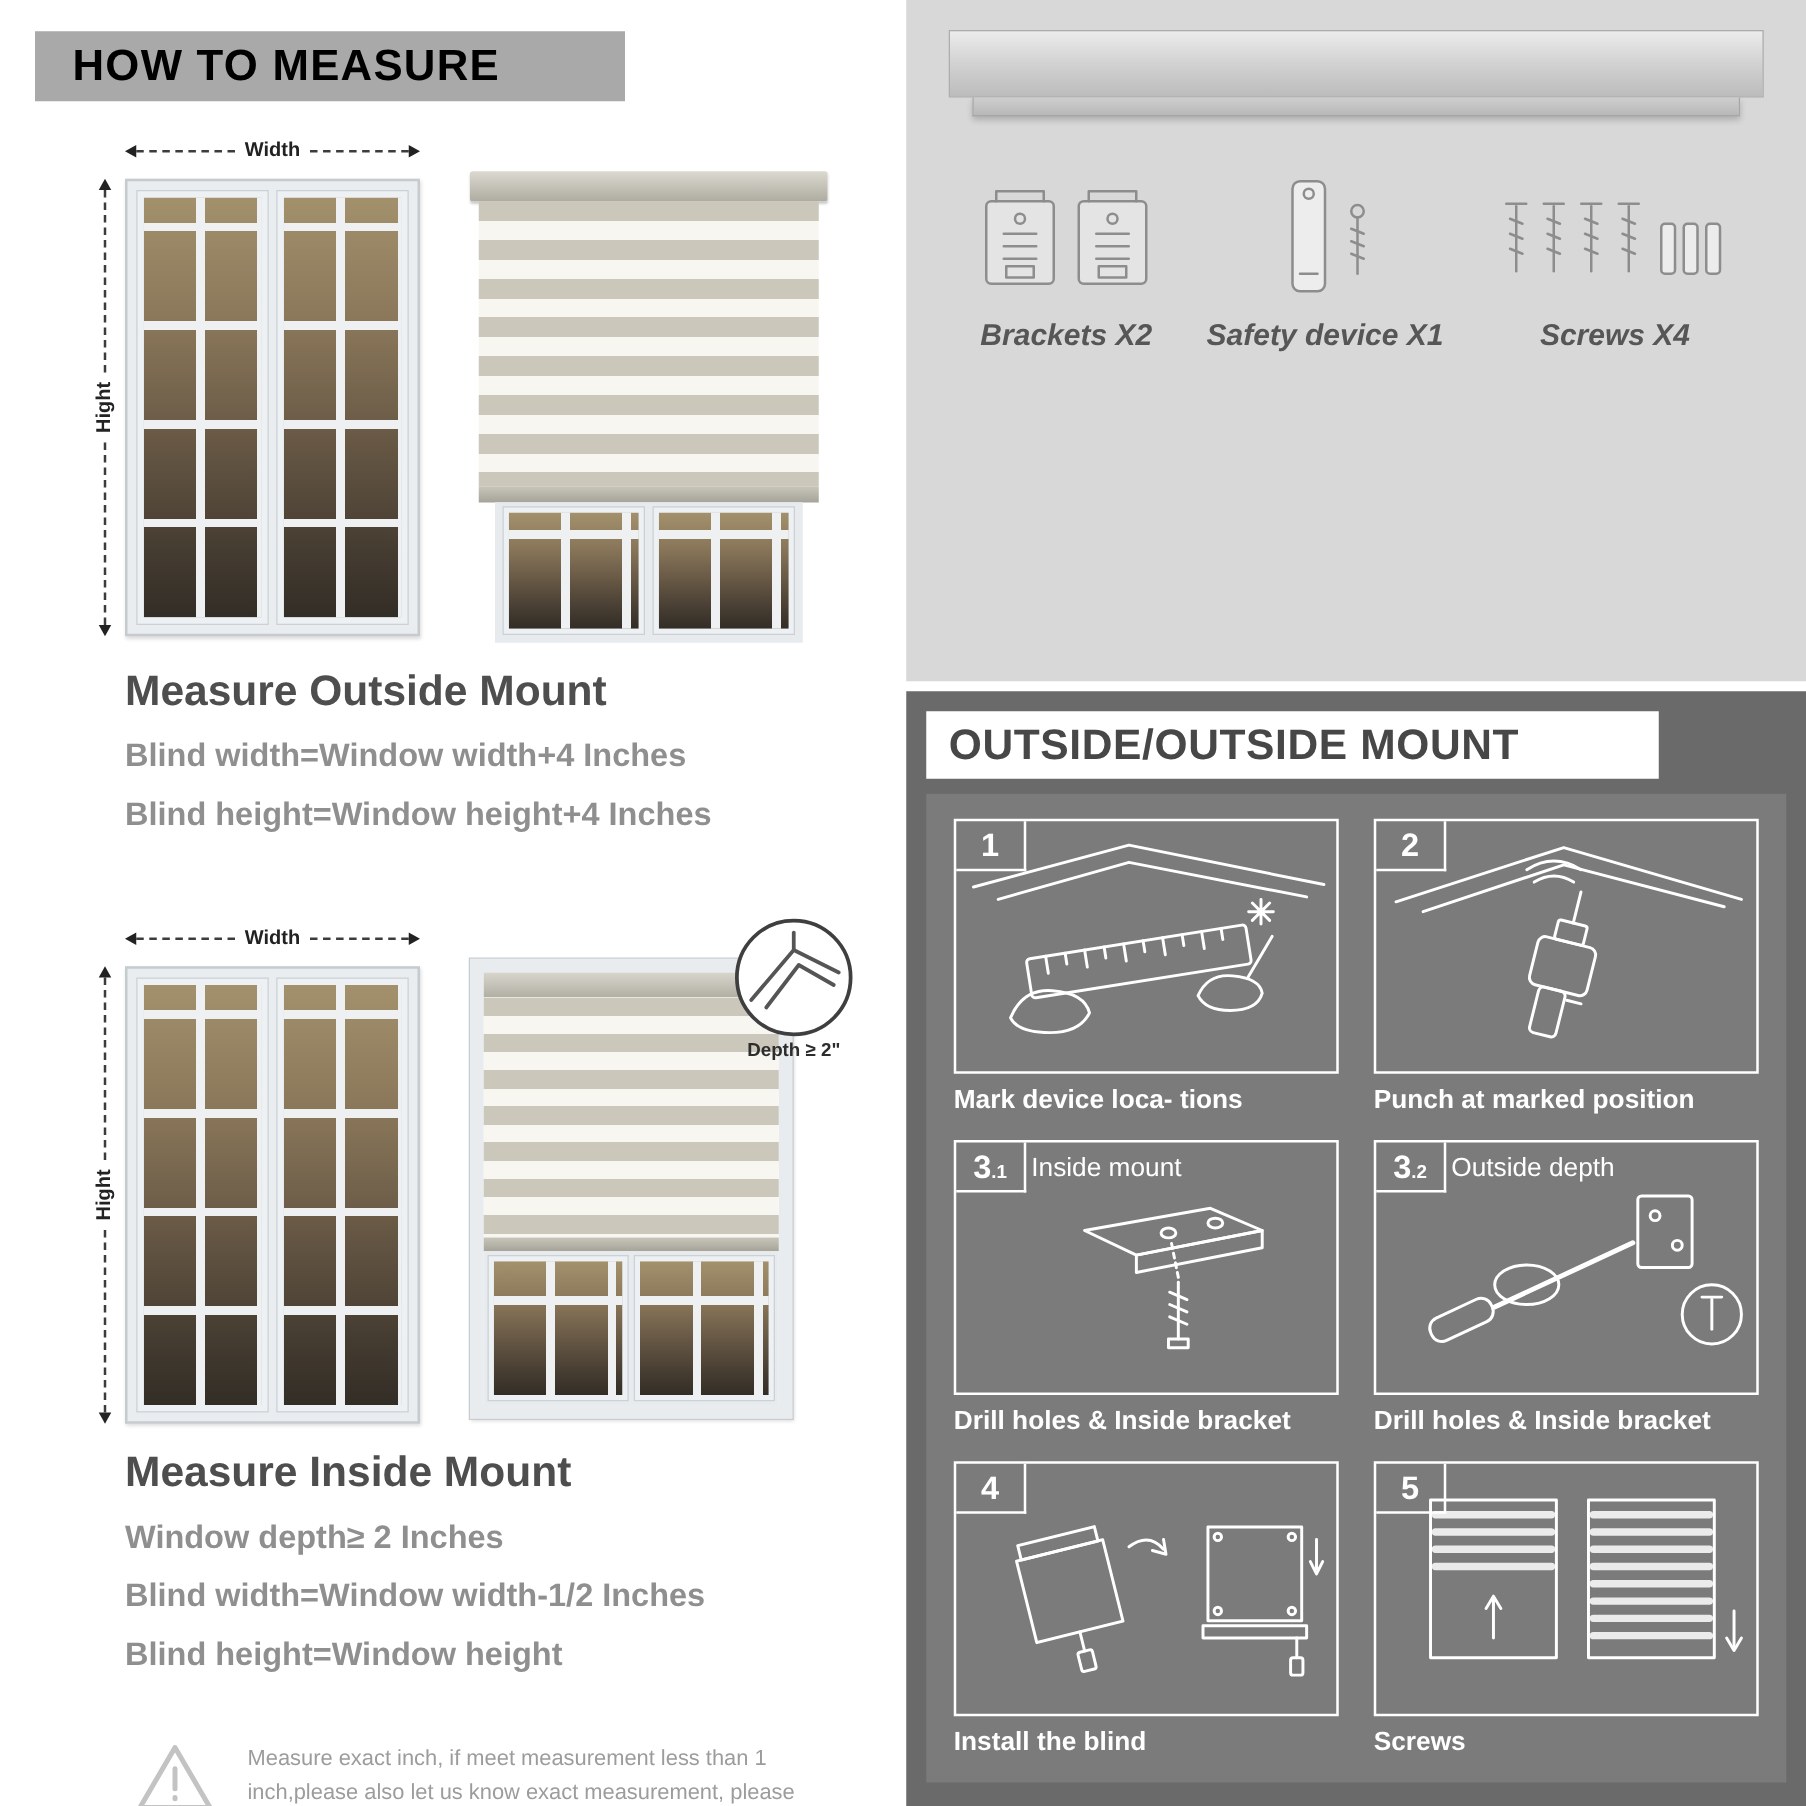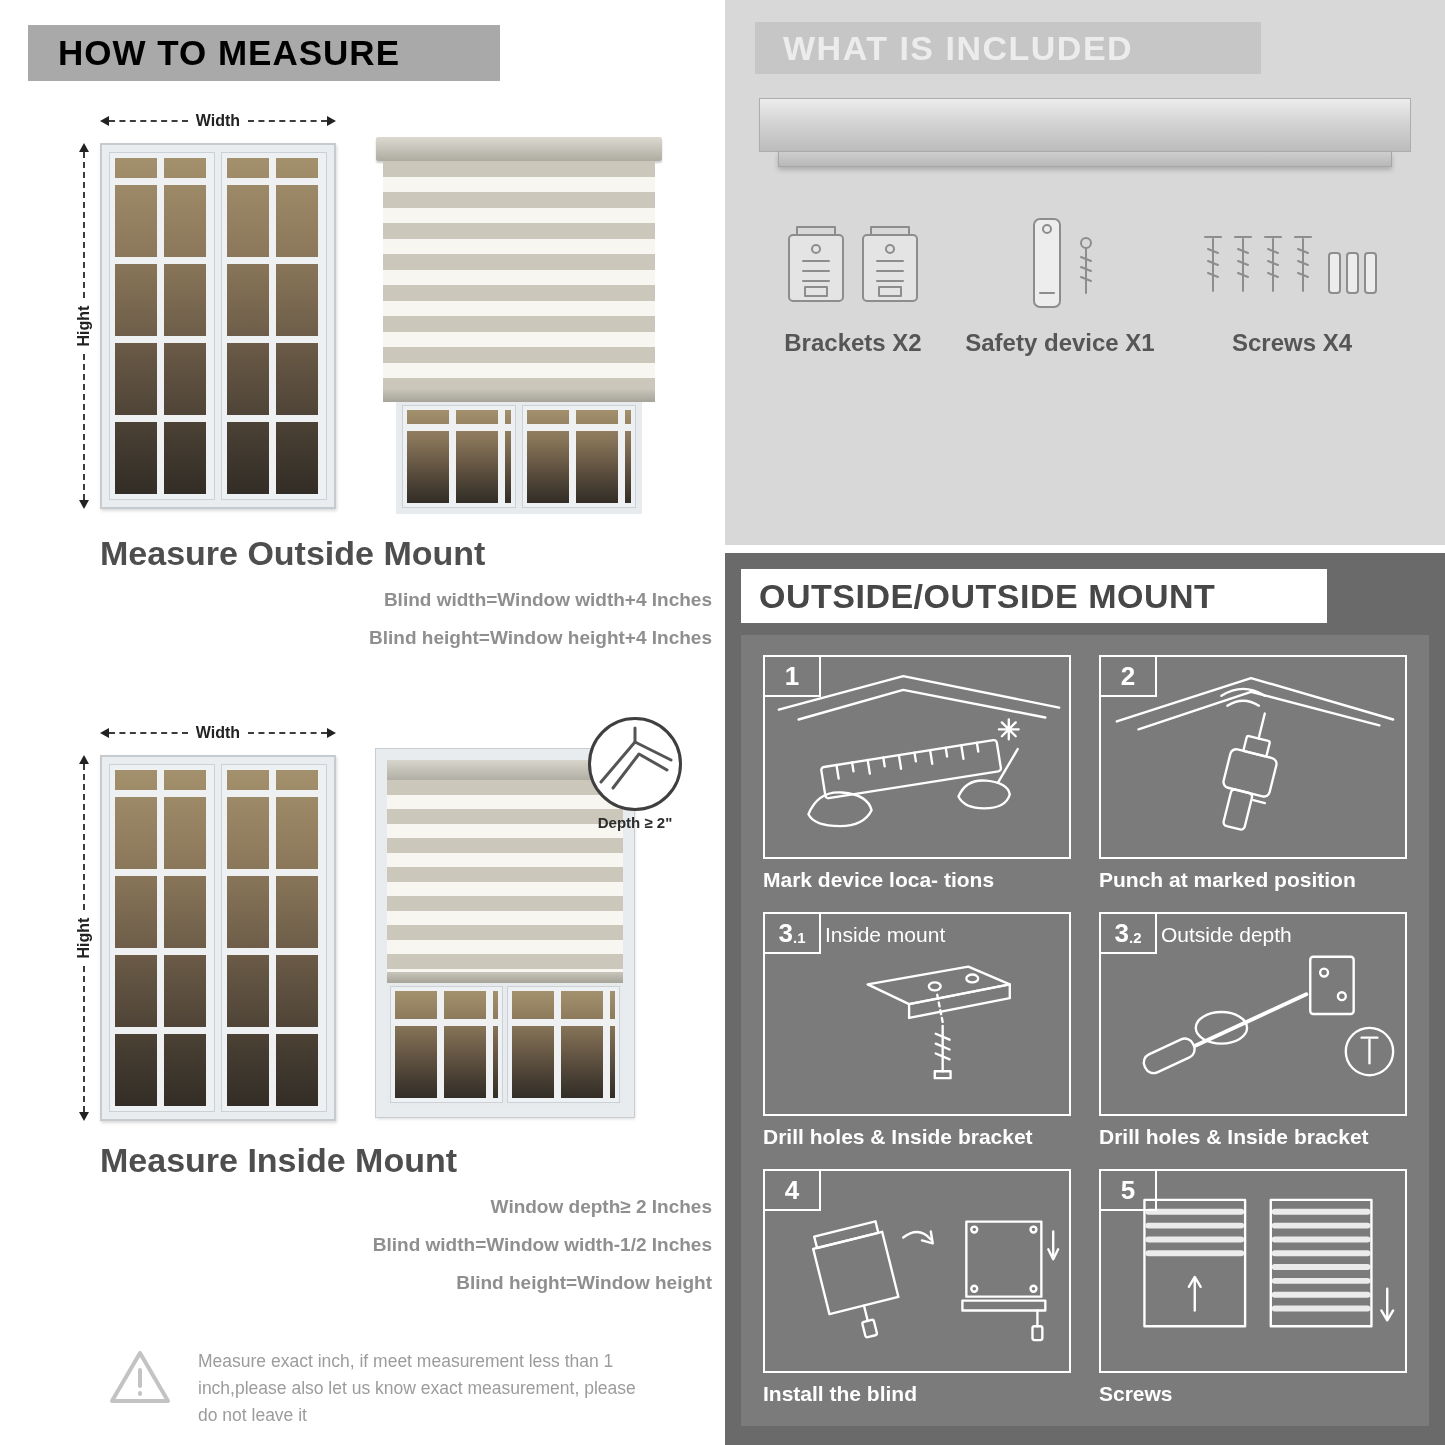--- a/index.html
+++ b/index.html
@@ -49,38 +49,38 @@
   .in-glass { flex:1; display:flex; gap:6px; padding:4px; background:#e7ebee; }
   .in-glass .sash { border-width:4px; }
 
   .detail { position:absolute; top:-32px; right:-56px; width:110px; text-align:center; }
   .detail-circle { width:88px; height:88px; border-radius:50%; border:3px solid #3f3f3f; background:#fff; margin:0 auto; overflow:hidden; }
   .detail-circle svg { width:100%; height:100%; }
   .detail-circle svg * { stroke:#555; fill:none; stroke-width:3; stroke-linejoin:round; stroke-linecap:round; }
   .detail-lbl { margin-top:3px; font-size:15px; font-weight:bold; color:#2d2d2d; }
 
   .measure-title { margin:20px 0 0 100px; font-size:34px; font-weight:bold; color:#4e4e4e; }
-  .formula { margin:16px 0 0 100px; font-size:19px; font-weight:bold; color:#8f8f8f;text-align:right; }
+  .formula { margin:16px 0 0 100px; font-size:26px; font-weight:bold; color:#8f8f8f; }
 
   .warning { display:flex; gap:26px; margin:54px 0 0 108px; align-items:flex-start; }
   .warn-svg { width:64px; height:58px; flex:0 0 auto; }
   .warn-svg * { stroke:#c3c3c3; fill:none; stroke-width:4; stroke-linejoin:round; stroke-linecap:round; }
   .warning-text { width:438px; font-size:17.5px; color:#9c9c9c; line-height:1.55; margin:0; }
 
   
   .right { width:733px; display:flex; flex-direction:column; background:#fff; }
   .included { height:545px; background:#d8d8d8; margin-left:13px; }
   .wii-banner { margin:22px 0 0 30px; width:478px; height:52px; background:#c6c6c6; color:#ececec;
     font-size:34px; font-weight:bold; letter-spacing:1.5px; display:flex; align-items:center; padding-left:28px; }
   .product-title { text-align:center; margin-top:42px; font-size:28px; font-weight:bold; color:#565656; }
   .rail { width:652px; margin:24px auto 0; }
   .rail-top { height:54px; background:linear-gradient(180deg,#ececec 0%,#d4d4d4 45%,#bcbcbc 100%); border:1px solid #adadad; box-sizing:border-box; }
   .rail-lip { width:614px; height:15px; margin:0 auto; background:linear-gradient(180deg,#cecece,#b8b8b8); border:1px solid #a6a6a6; border-top:none; box-sizing:border-box; box-shadow:0 3px 5px rgba(0,0,0,.2); }
 
-  .items { display:flex; justify-content:space-between; padding:0 58px; margin-top:40px; }
+  .items { display:flex; justify-content:space-between; padding:0 58px; margin-top:40px;font-style:italic; }
   .item { display:flex; flex-direction:column; align-items:center; gap:10px; }
   .item-icon { height:112px; display:flex; align-items:flex-end; }
   .item-icon svg * { stroke:#8d8d8d; fill:none; stroke-width:2; stroke-linejoin:round; stroke-linecap:round; }
   .item-label { font-size:24px; font-weight:bold; color:#565656; }
 
   .mount { flex:1; background:#6a6a6a; margin-left:13px; margin-top:8px; }
   .iom-banner { margin:16px 0 0 16px; width:568px; height:54px; background:#fff; color:#474747;
     font-size:34px; font-weight:bold; letter-spacing:.5px; display:flex; align-items:center; padding-left:18px; }
   .steps { margin:12px 16px 16px; background:#7b7b7b; padding:20px 22px; display:grid;
     grid-template-columns:1fr 1fr; column-gap:28px; row-gap:20px; }
@@ -200,21 +200,20 @@
         <path d="M32,22 L32,38"></path>
         <path d="M32,45 L32,46"></path>
       </svg>
       <p class="warning-text">Measure exact inch, if meet measurement less than 1 inch,please also let us know exact measurement, please do not leave it</p>
     </div>
   </section>
 
   <section class="right">
 
     <div class="included">
-      <div class="wii-banner">WHAT IS INCLUDED</div>
 
       <div class="rail">
         <div class="rail-top"></div>
         <div class="rail-lip"></div>
       </div>
 
       <div class="items">
         <div class="item">
           <div class="item-icon">
             <svg width="140" height="104" viewBox="0 0 140 104">

